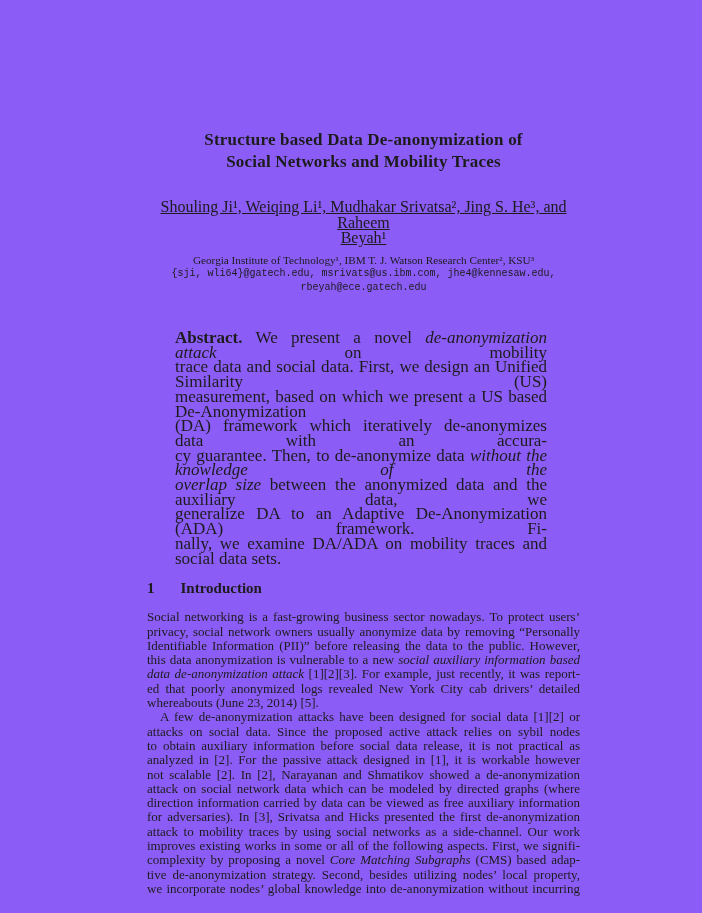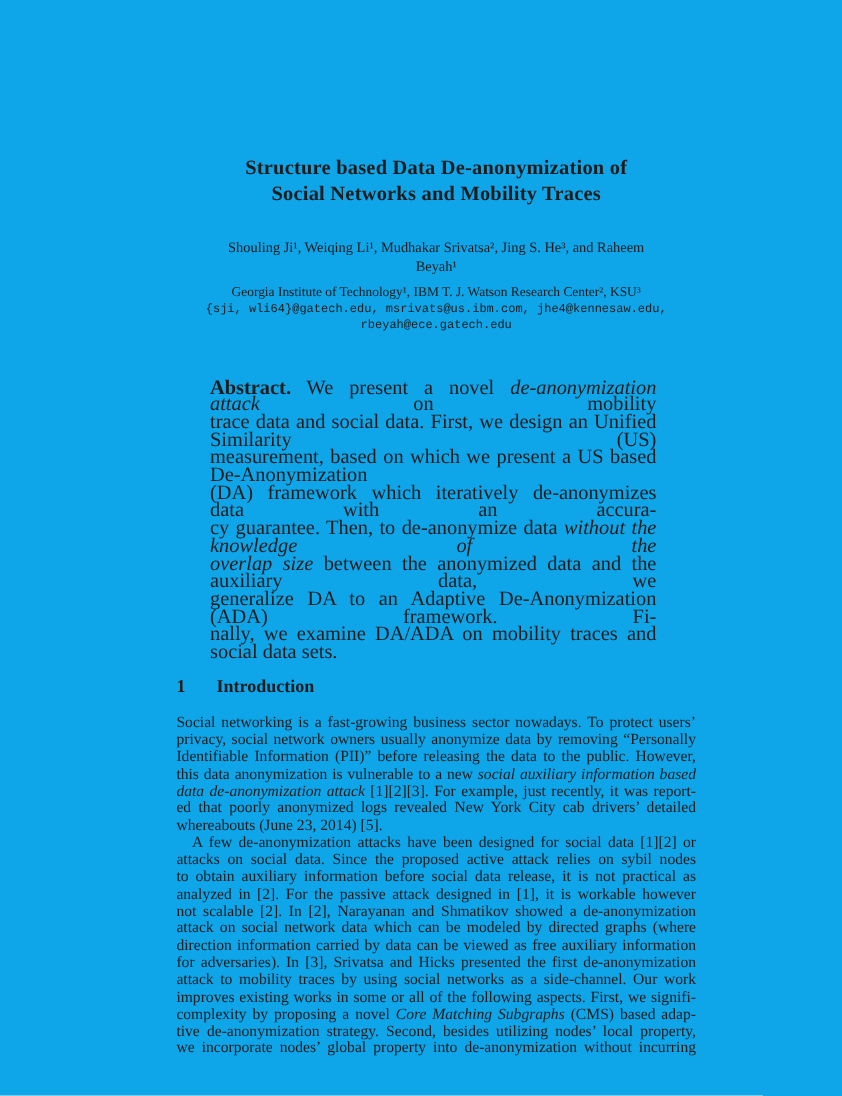--- a/index.html
+++ b/index.html
@@ -6,41 +6,42 @@
   body {
     width: 702px; height: 913px;
     background: #ffffff;
     color: #1c1c1c;
     font-family: "Liberation Serif", serif;
     -webkit-font-smoothing: antialiased;
   }
   .page {
     position: relative;
     width: 702px; height: 913px;
-    background: #0ea5e9;
+    background: #8b5cf6;
     overflow: hidden;
   }
   .content {
     position: absolute;
     left: 147px; top: 0;
     width: 433px;
   }
   .title {
     margin: 129px 0 0 0;
     font-size: 17px;
     line-height: 21.5px;
     font-weight: bold;
     text-align: center;
     letter-spacing: 0.2px;
   }
   .authors {
     margin-top: 27px;
-    font-size: 12px;
+    font-size: 16px;
     line-height: 15.5px;
     text-align: center;
+    text-decoration: underline;
   }
   .affil {
     margin-top: 8px;
     font-size: 11.2px;
     line-height: 13.5px;
     text-align: center;
   }
   .emails {
     font-family: "Liberation Mono", monospace;
     font-size: 10px;
@@ -135,18 +136,18 @@
           <div class="jline">to obtain auxiliary information before social data release, it is not practical as</div>
           <div class="jline">analyzed in [2]. For the passive attack designed in [1], it is workable however</div>
           <div class="jline">not scalable [2]. In [2], Narayanan and Shmatikov showed a de-anonymization</div>
           <div class="jline">attack on social network data which can be modeled by directed graphs (where</div>
           <div class="jline">direction information carried by data can be viewed as free auxiliary information</div>
           <div class="jline">for adversaries). In [3], Srivatsa and Hicks presented the first de-anonymization</div>
           <div class="jline">attack to mobility traces by using social networks as a side-channel. Our work</div>
           <div class="jline">improves existing works in some or all of the following aspects. First, we signifi-</div>
           <div class="jline">complexity by proposing a novel <i>Core Matching Subgraphs</i> (CMS) based adap-</div>
           <div class="jline">tive de-anonymization strategy. Second, besides utilizing nodes’ local property,</div>
-          <div class="jline">we incorporate nodes’ global property into de-anonymization without incurring</div>
+          <div class="jline">we incorporate nodes’ global knowledge into de-anonymization without incurring</div>
         </div>
       </div>
 
   </div>
 </div>
 
 </body></html>

